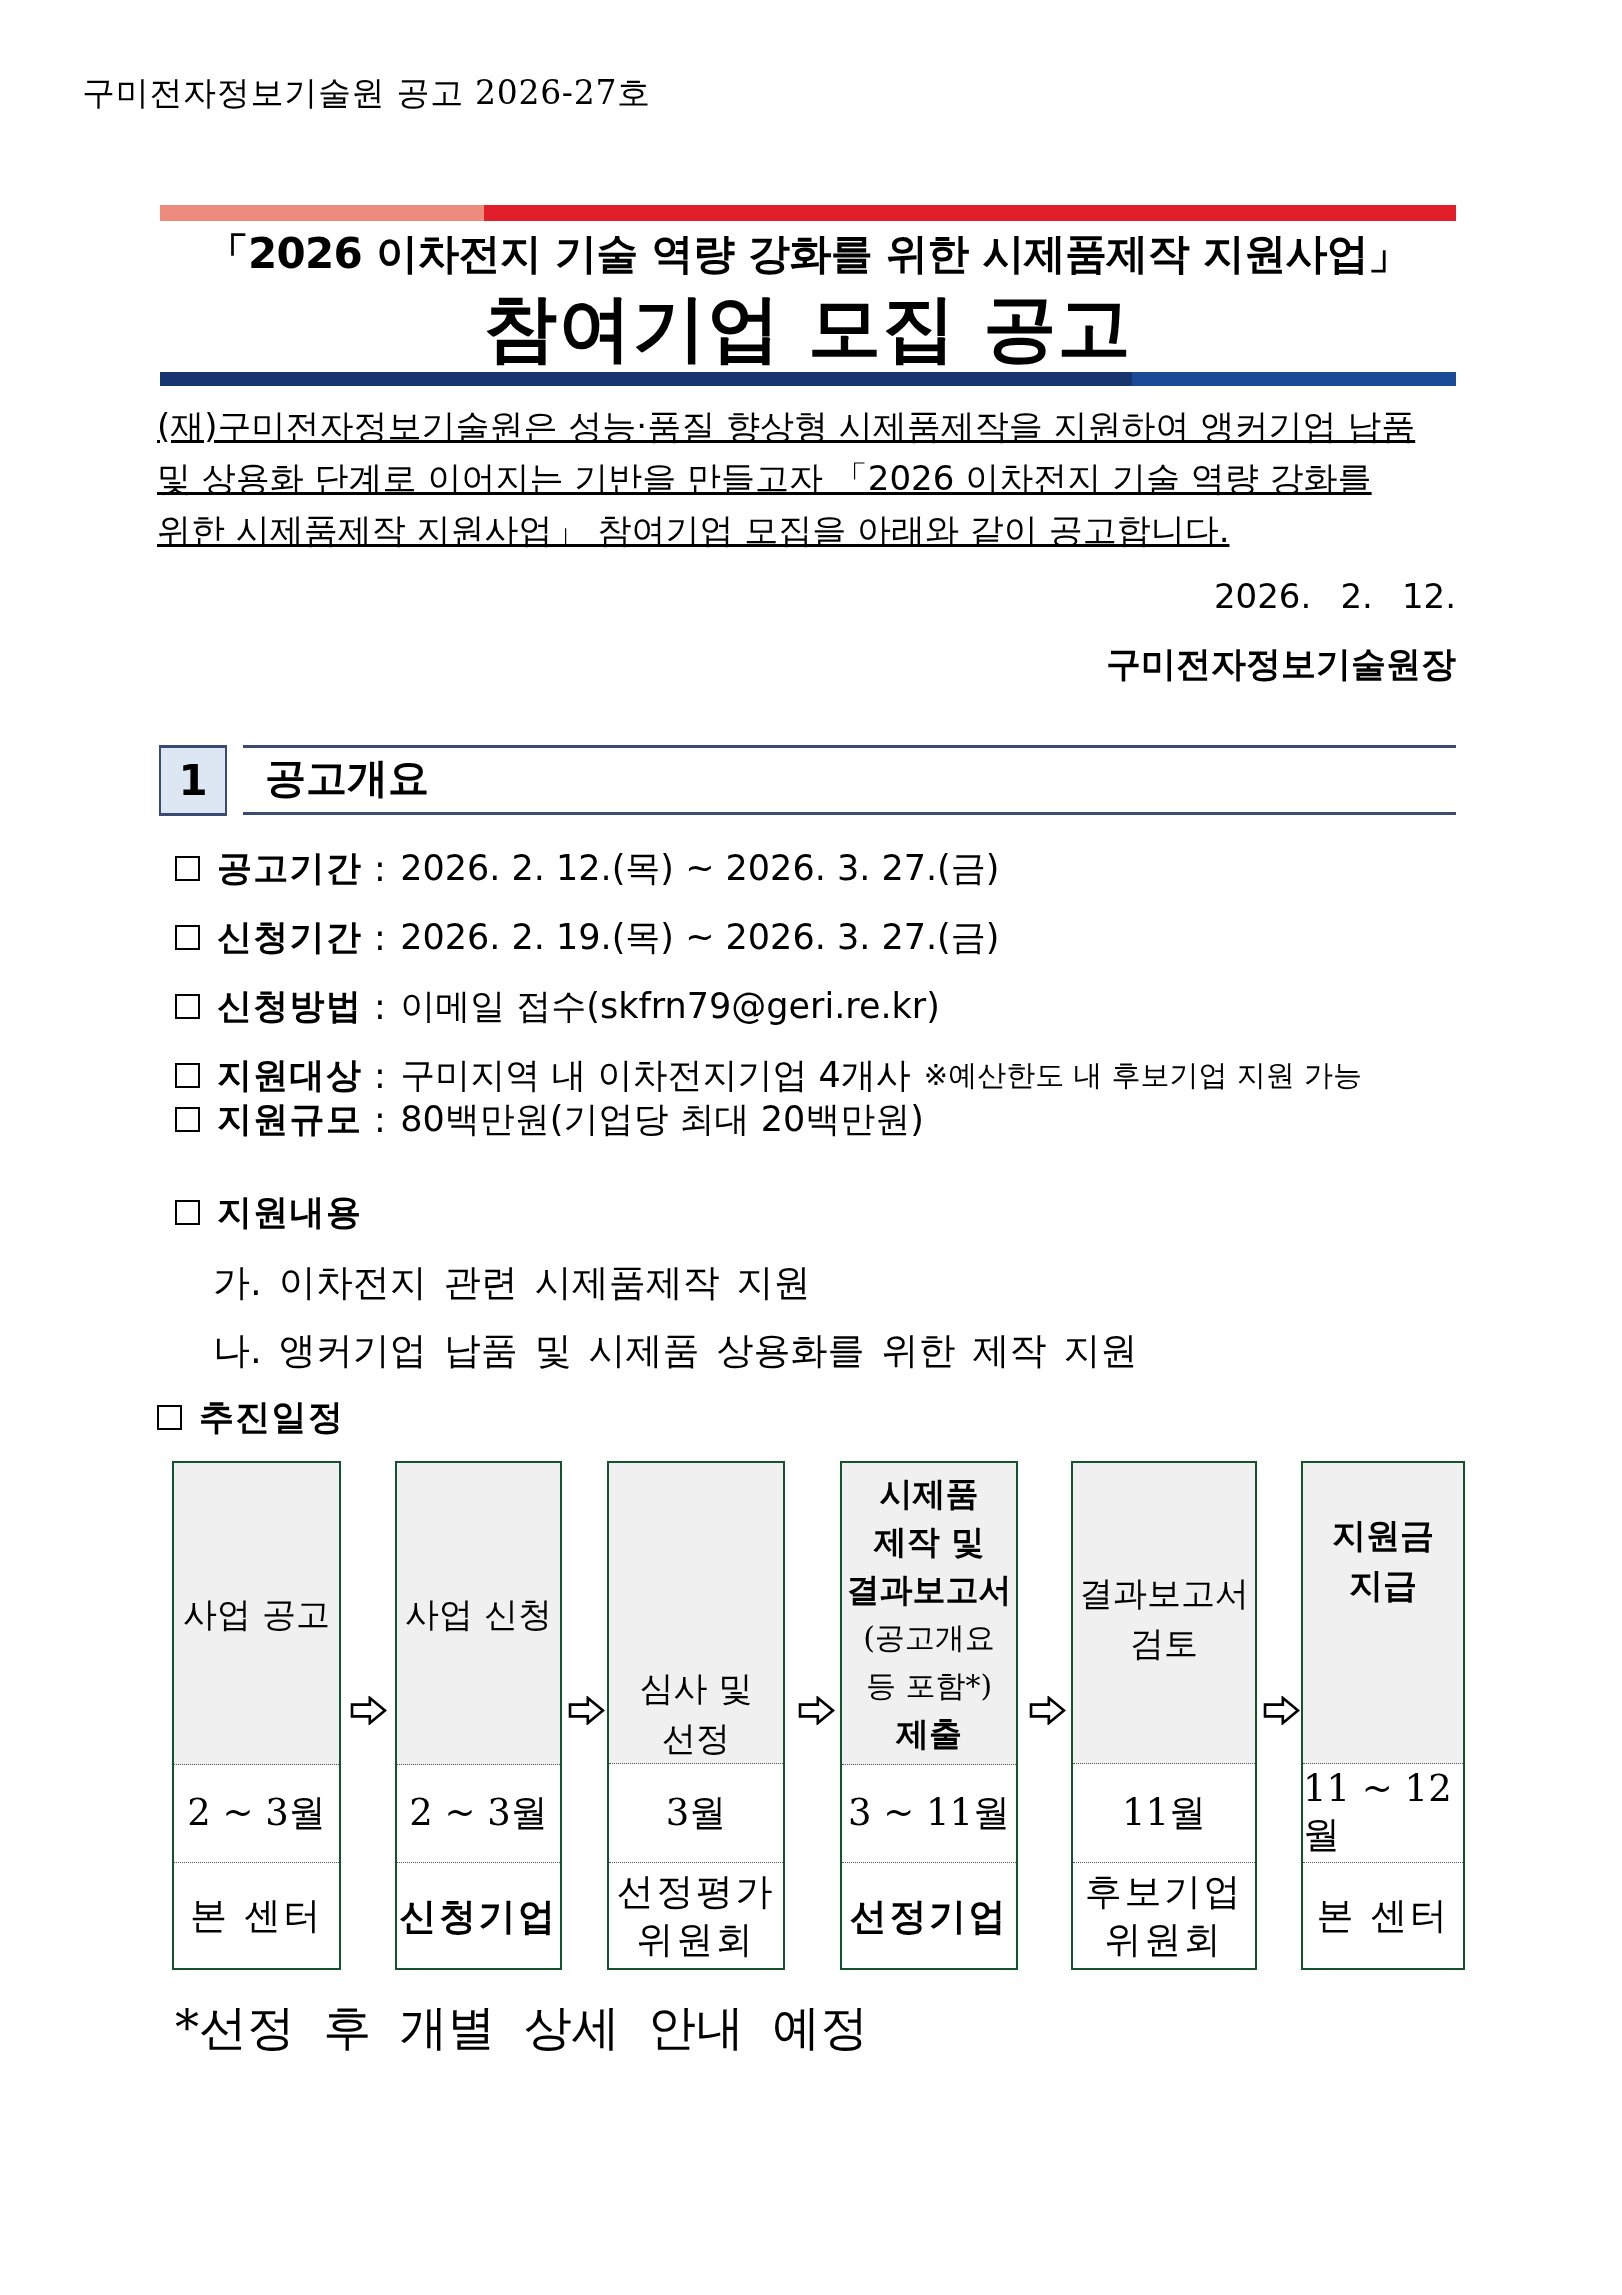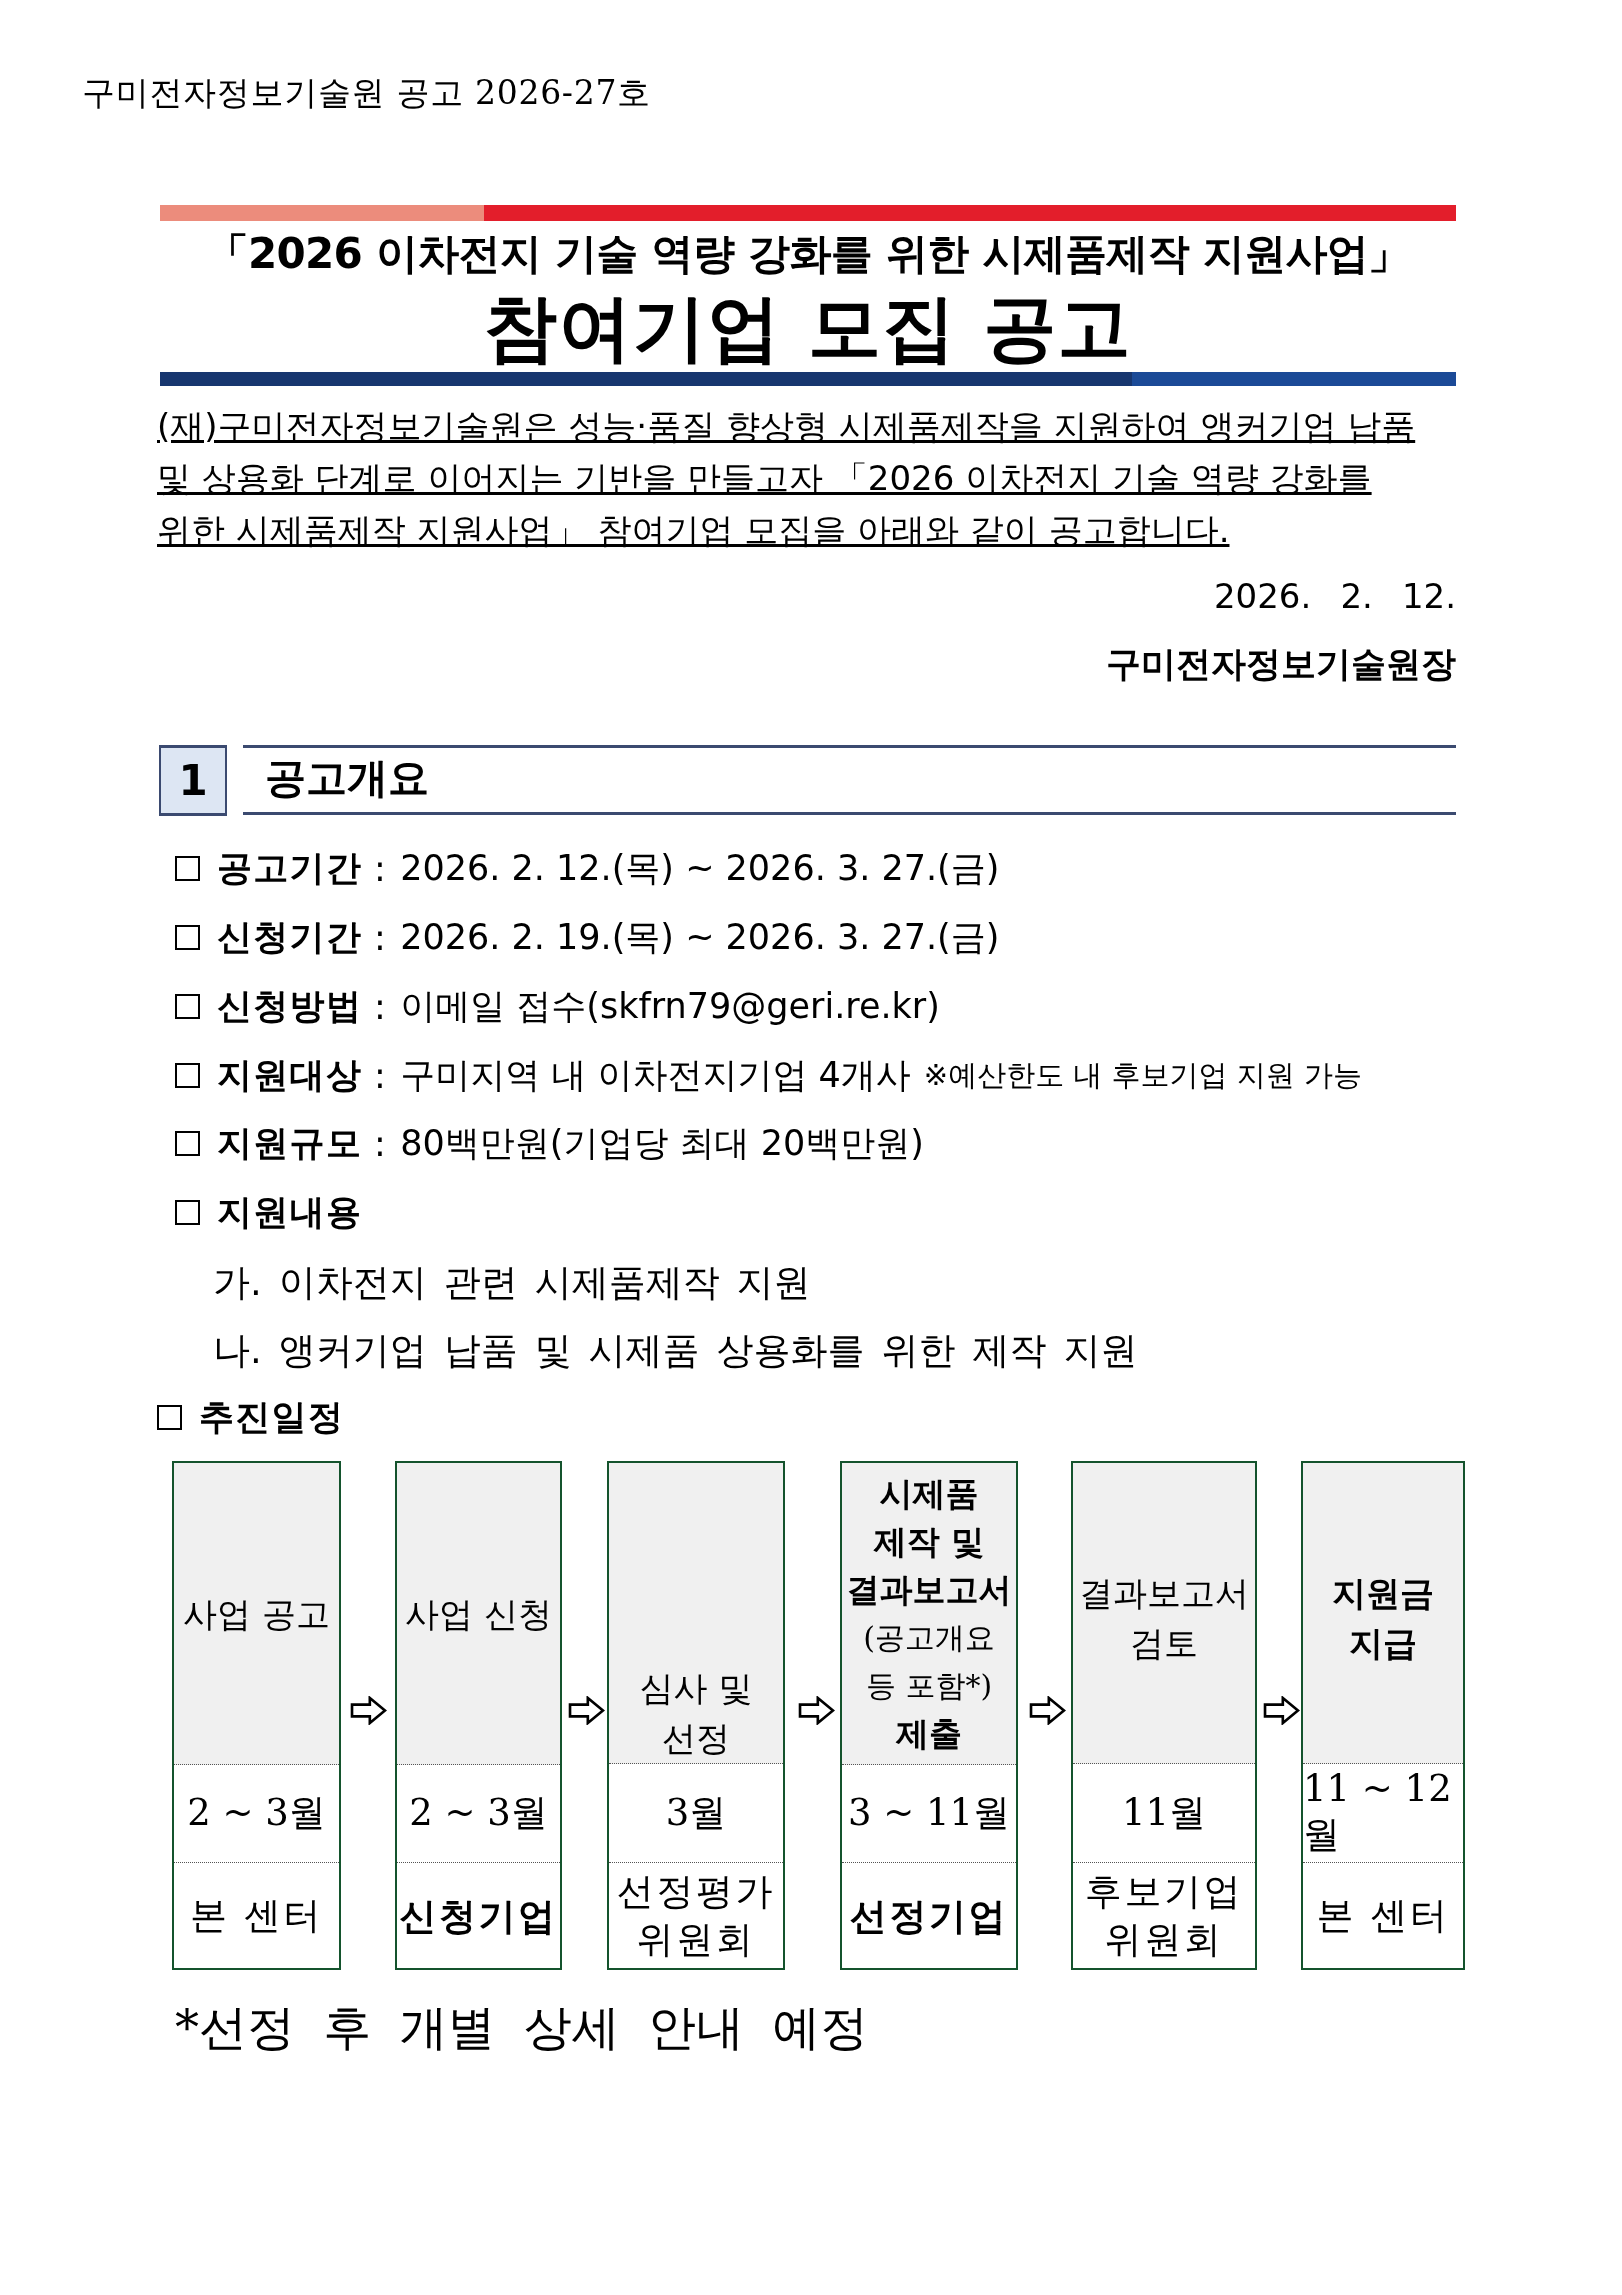--- a/index.html
+++ b/index.html
@@ -86,21 +86,21 @@
   <span class="colon">:</span>
   <span>이메일 접수(skfrn79@geri.re.kr)</span>
 </div>
 <div class="item" style="top:1052px;">
   <span class="cb"></span>
   <span class="lbl">지원대상</span>
   <span class="colon">:</span>
   <span>구미지역 내 이차전지기업 4개사</span>
   <span class="note">※예산한도 내 후보기업 지원 가능</span>
 </div>
-<div class="item" style="top:1120px;">
+<div class="item" style="top:1096px;">
   <span class="cb"></span>
   <span class="lbl">지원규모</span>
   <span class="colon">:</span>
   <span>80백만원(기업당 최대 20백만원)</span>
 </div>
 <div class="item" style="top:1189px;">
   <span class="cb"></span>
   <span class="lbl">지원내용</span>
 </div>
 <div class="sub" style="top:1258px;">가. 이차전지 관련 시제품제작 지원</div>
@@ -187,21 +187,21 @@
     <div>후보기업</div>
     <div>위원회</div>
   </div>
     </div>
 </div>
 <svg class="arrow" style="left:1263px;" viewBox="0 0 56 44">
     <path d="M3 13 H30 V3 L53 22 L30 41 V31 H3 Z" fill="#fff" stroke="#000" stroke-width="4"></path>
   </svg>
 
 <div class="sched-box serif" style="left:1301px; width:164px;">
-  <div class="sched-head-fill" style="align-items:flex-start; padding-top:105px; box-sizing:border-box;">
+  <div class="sched-head-fill" style="align-items:flex-start; padding-top:47px; box-sizing:border-box;">
       <div>
     <div class="b">지원금</div>
     <div class="b">지급</div>
   </div>
     </div>
   <div class="sched-period">11 ~ 12월</div>
   <div class="sched-owner">본 센터</div>
 </div>
 
 <div id="footnote" class="abs serif">*선정 후 개별 상세 안내 예정</div>

